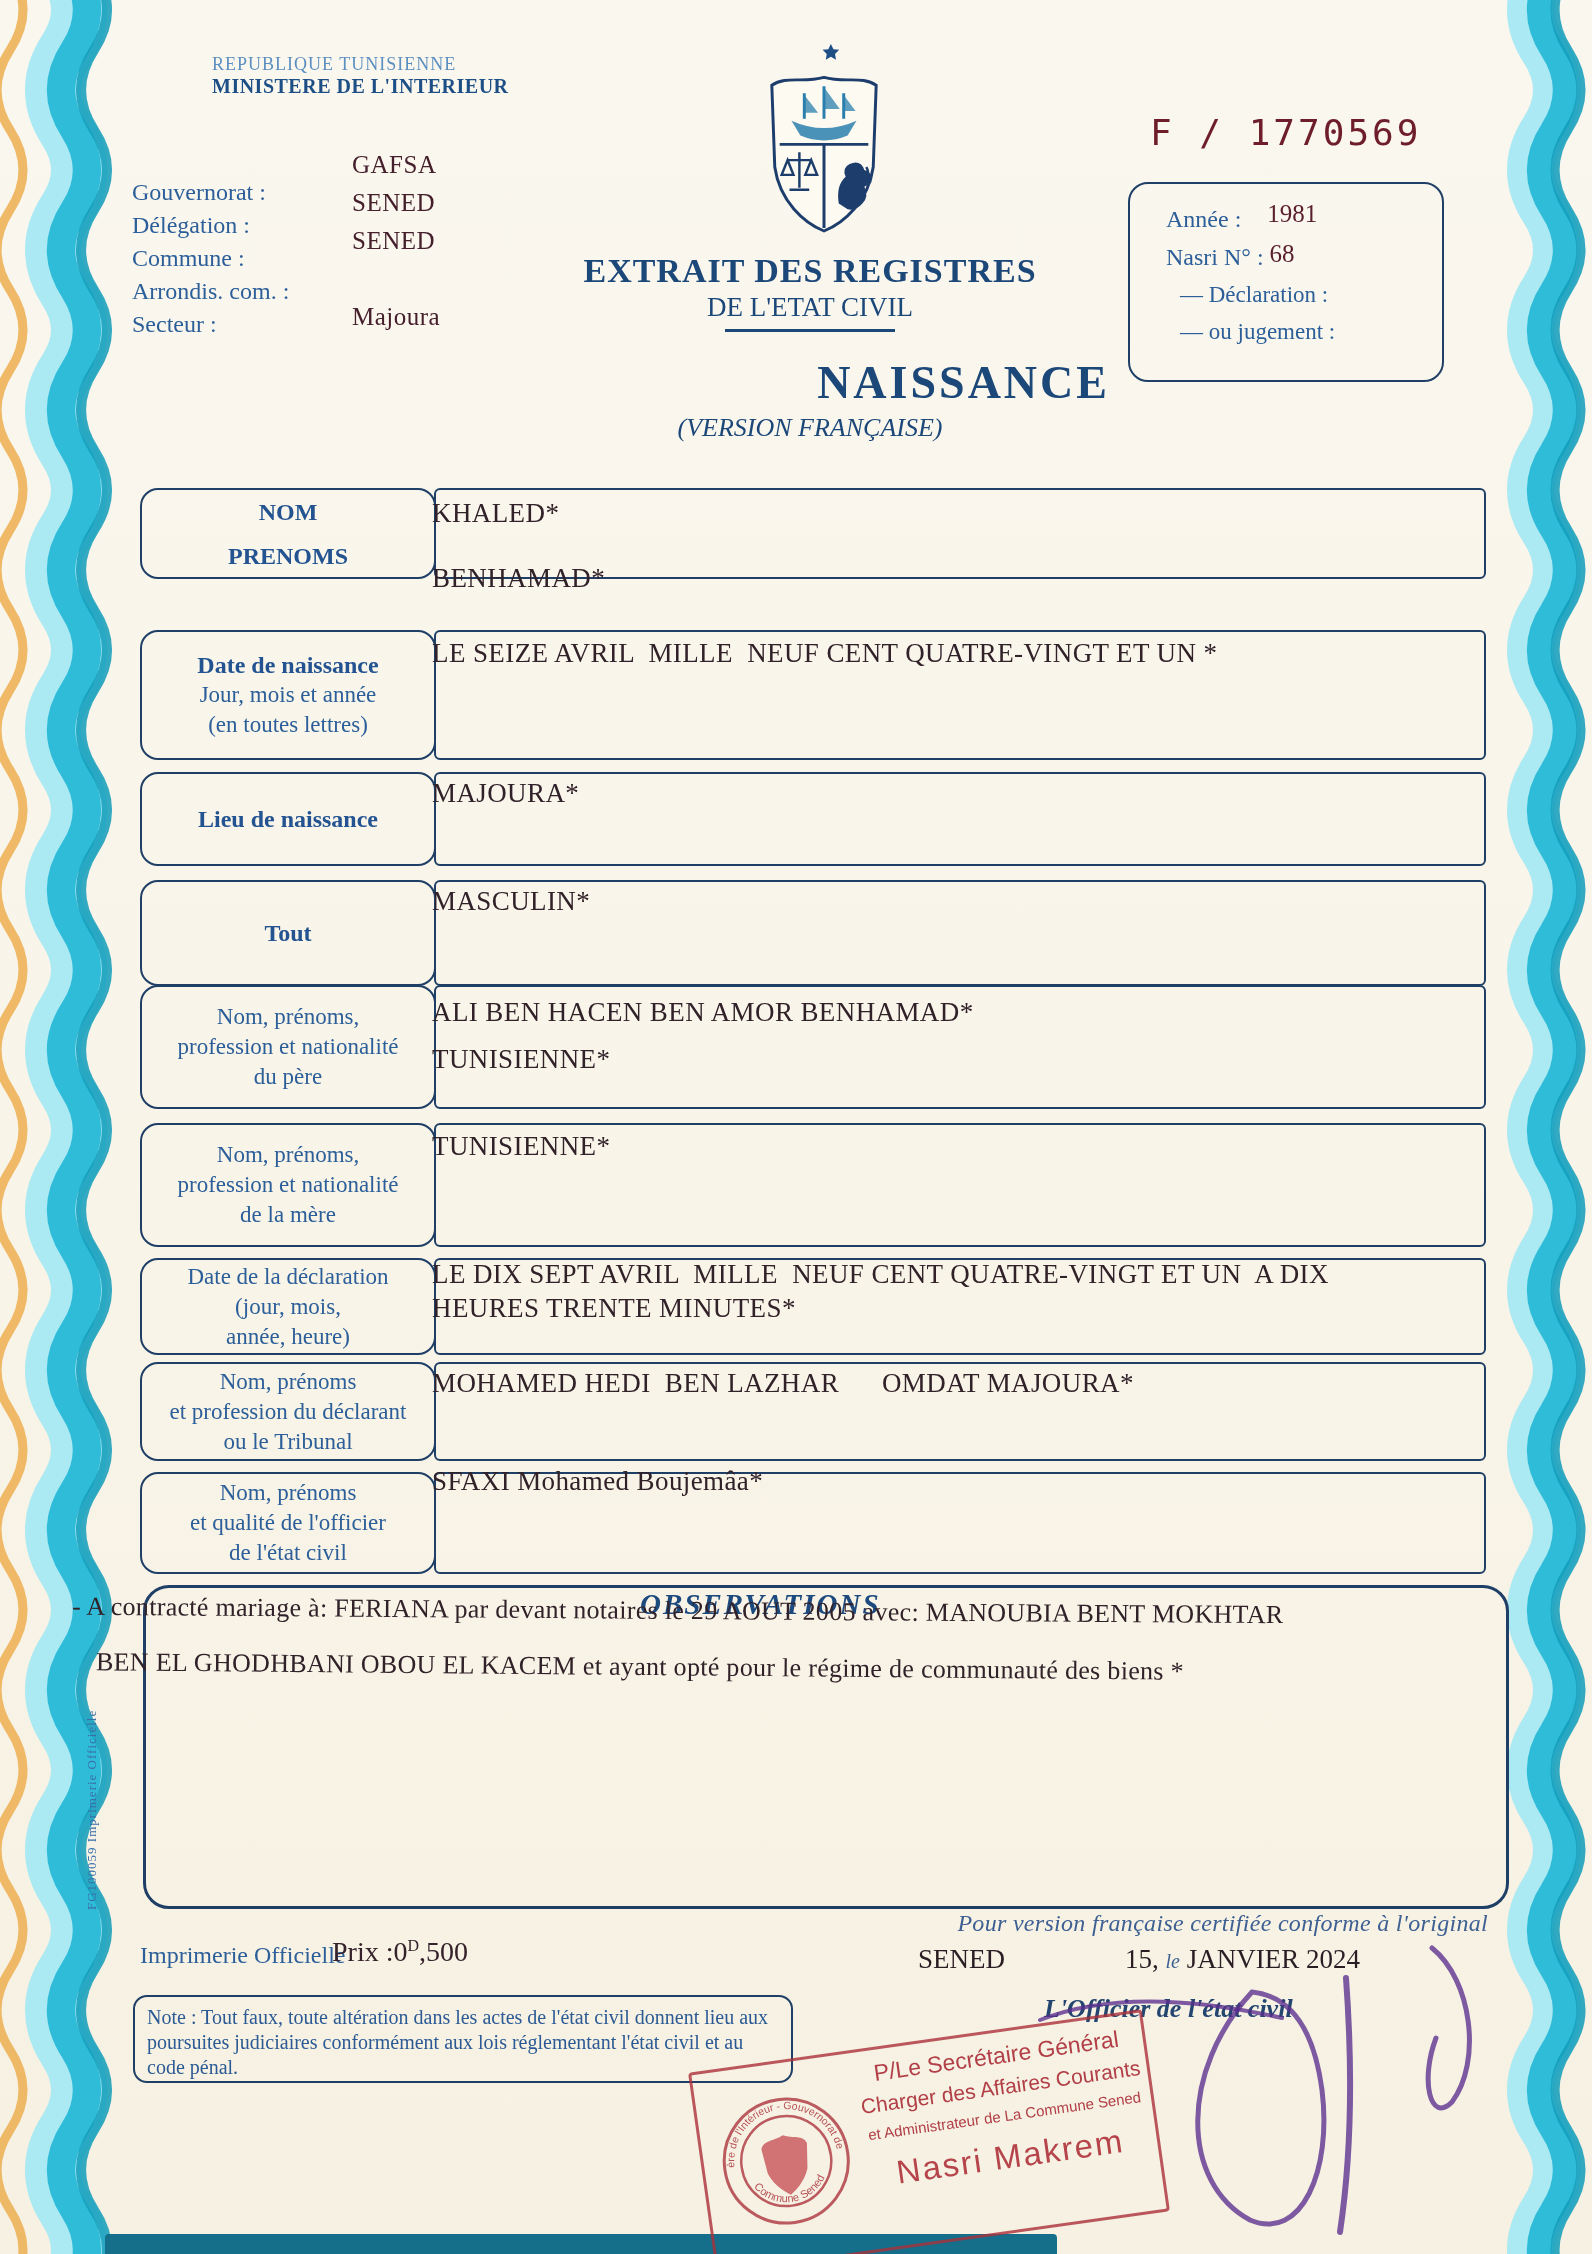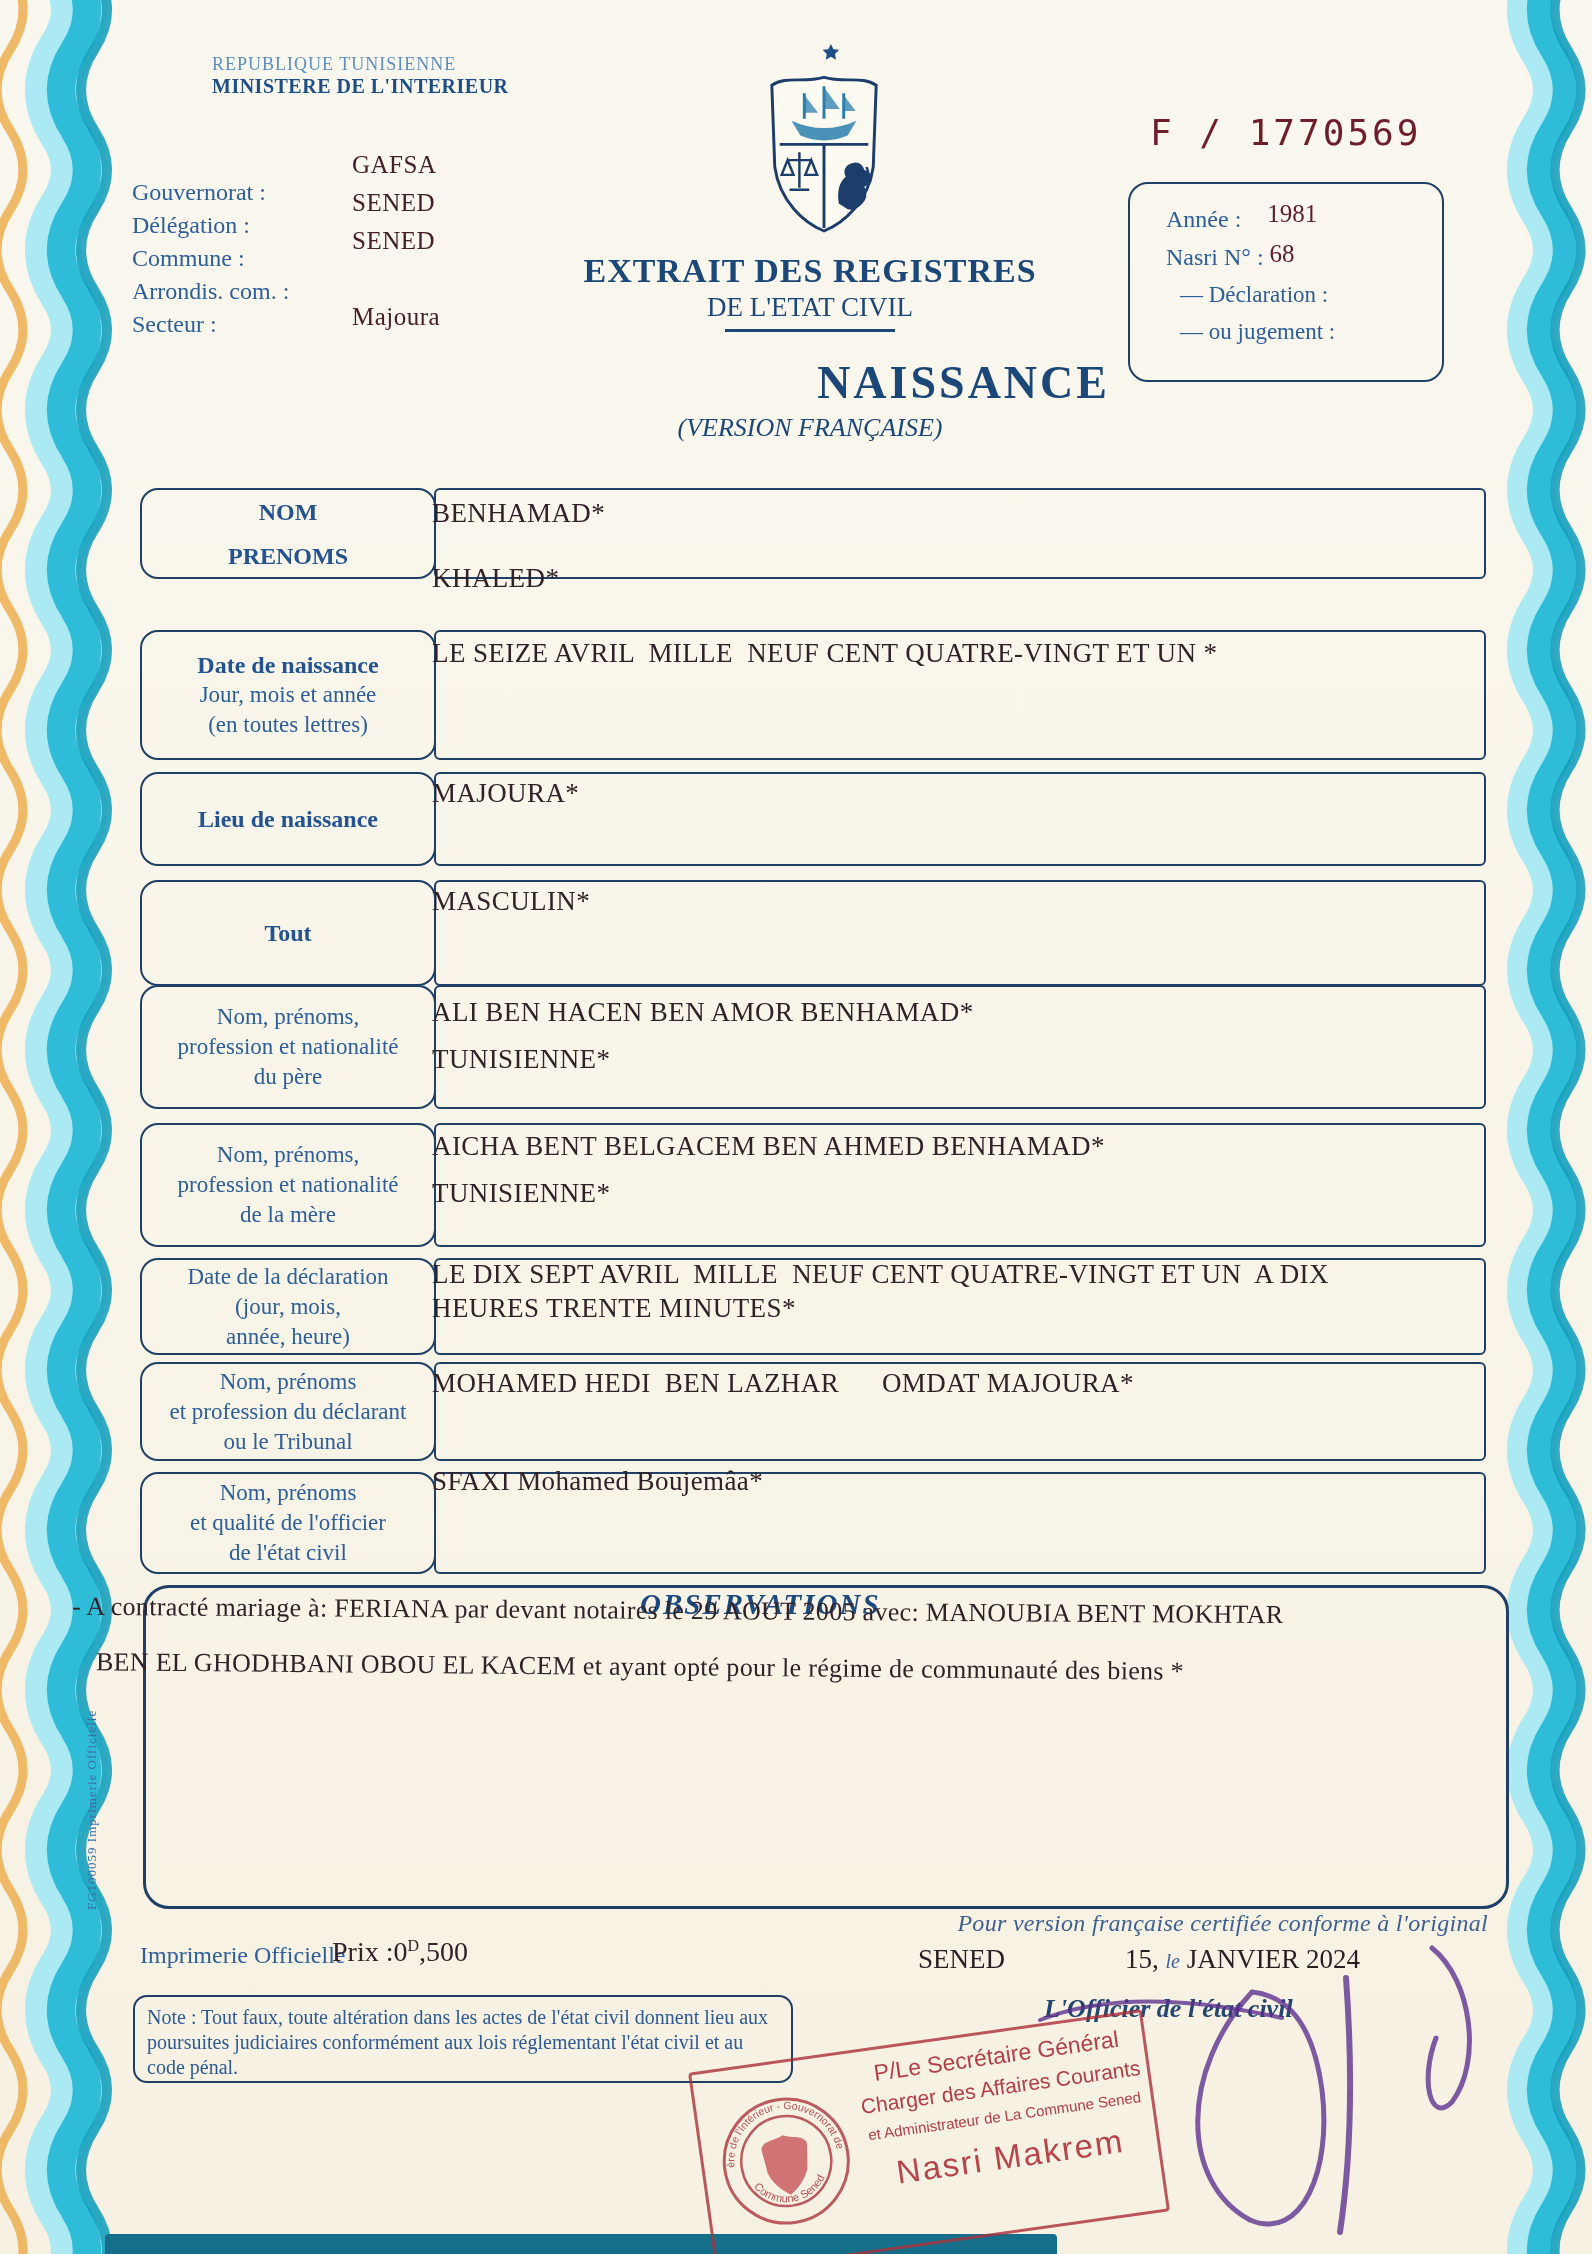--- a/index.html
+++ b/index.html
@@ -171,22 +171,22 @@
     <div class="t3">NAISSANCE</div>
     <div class="t4">(VERSION FRANÇAISE)</div>
   </div>
 
   <div class="frow r0" style="top:488px;height:91px">
     <div class="lbox">
       <div class="b">NOM</div>
       <div class="b">PRENOMS</div>
     </div>
     <div class="vbox">
+      <div class="vline">KHALED*</div>
       <div class="vline">BENHAMAD*</div>
-      <div class="vline">KHALED*</div>
     </div>
   </div>
 
   <div class="frow r1" style="top:630px;height:130px">
     <div class="lbox">
       <div class="b">Date de naissance</div>
       <div>Jour, mois et année</div>
       <div>(en toutes lettres)</div>
     </div>
     <div class="vbox">
@@ -224,21 +224,20 @@
     </div>
   </div>
 
   <div class="frow r5" style="top:1123px;height:124px">
     <div class="lbox">
       <div>Nom, prénoms,</div>
       <div>profession et nationalité</div>
       <div>de la mère</div>
     </div>
     <div class="vbox">
-      <div class="vline">AICHA BENT BELGACEM BEN AHMED BENHAMAD*</div>
       <div class="vline">TUNISIENNE*</div>
     </div>
   </div>
 
   <div class="frow r6" style="top:1258px;height:97px">
     <div class="lbox">
       <div>Date de la déclaration</div>
       <div>(jour, mois,</div>
       <div>année, heure)</div>
     </div>

